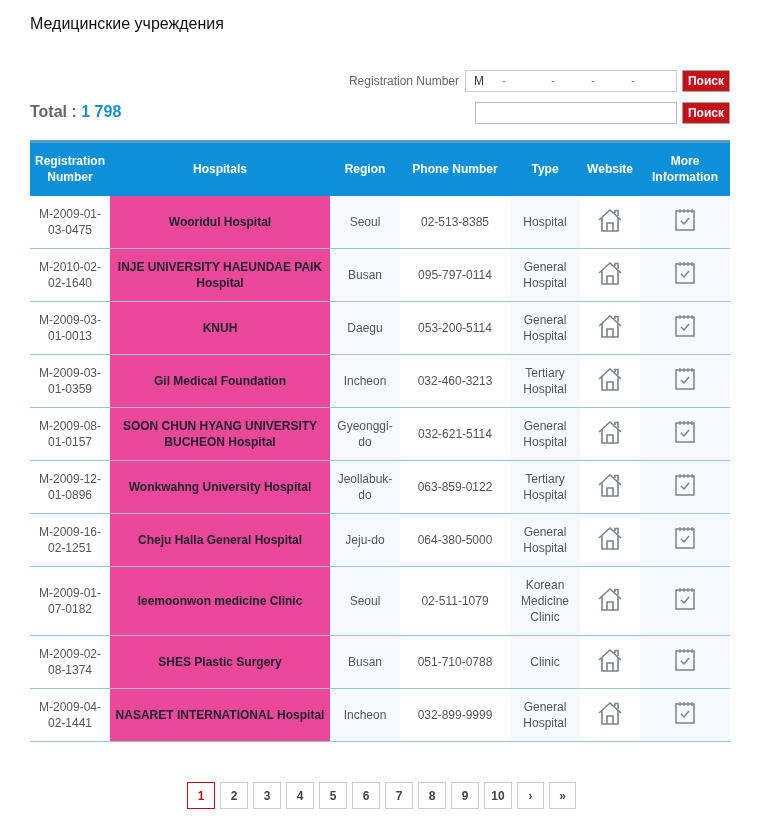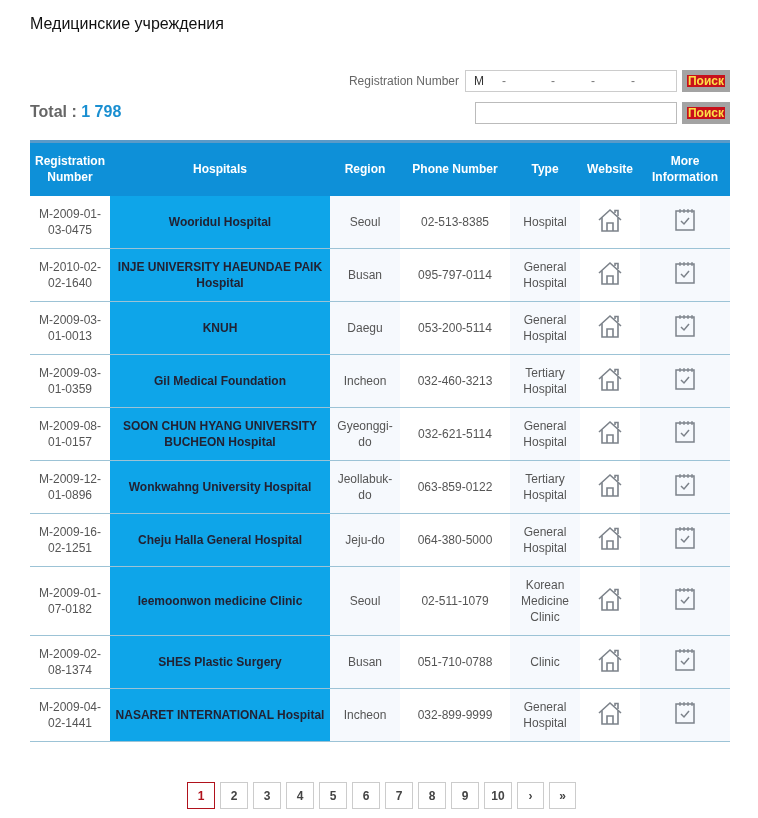--- a/index.html
+++ b/index.html
@@ -11,29 +11,29 @@
   .row1 { position: absolute; top: 70px; right: 28px; display: flex; align-items: center; }
   .row2 { position: absolute; top: 102px; right: 28px; display: flex; align-items: center; }
   .lbl { font-size: 12px; color: #666; margin-right: 6px; }
   .reg-input { width: 212px; height: 22px; border: 1px solid #ccc; display: flex; align-items: center; padding-left: 8px; font-size: 12px; color: #333; }
   .reg-input span { display: inline-block; }
   .reg-input .p0 { width: 28px; }
   .reg-input .p1 { width: 49px; color:#777; }
   .reg-input .p2 { width: 40px; color:#777; }
   .reg-input .p3 { width: 40px; color:#777; }
   .reg-input .p4 { color:#777; }
-  .btn { background: #c8101a; color: #fde047; font-weight: bold; font-size: 12px; height: 22px; width: 48px; display:flex; align-items:center; justify-content:center; margin-left: 5px; border: 5px solid #a3a3a3; cursor: pointer; }
+  .btn { background: #c8101a; color: #ffffff; font-weight: bold; font-size: 12px; height: 22px; width: 48px; display:flex; align-items:center; justify-content:center; margin-left: 5px; border: 1px solid #a3a3a3; cursor: pointer; }
   .select { width: 140px; height: 20px; border: 1px solid #aaa; font-size: 12px; color: #555; display:flex; align-items:center; justify-content: space-between; padding: 0 4px; margin-right: 5px; }
   .select .arrow { font-size: 9px; color: #555; }
   .text-input { width: 202px; height: 22px; border: 1px solid #bbb; }
   table { position: absolute; left: 30px; top: 140px; width: 700px; border-collapse: collapse; font-size: 12px; }
   thead tr { background: #0e90d8; border-top: 3px solid #5a9ac8; }
   th { color: #fff; font-weight: bold; height: 54px; text-align: center; line-height: 16px; padding: 0 3px; }
   td { text-align: center; color: #555; line-height: 16px; border-bottom: 1px solid #9cc3d6; padding: 0 3px; }
-  td.hosp { background: #0ea5e9; color: #223; font-weight: bold; }
+  td.hosp { background: #ec4899; color: #223; font-weight: bold; }
   td.alt { background: #f6f9fd; }
   tr.h52 td { height: 53px; }
   tr.h68 td { height: 69px; }
   .ico { display: inline-block; vertical-align: middle; }
   .pager { position: absolute; top: 782px; left: 187px; display: flex; }
   .pg { width: 28px; height: 27px; border: 1px solid #ccc; margin-right: 5px; display:flex; align-items:center; justify-content:center; font-size: 12px; font-weight: bold; color: #444; cursor: pointer; }
   .pg.active { border-color: #b0121c; color: #b0121c; }
   .pg.w { width: 27px; }
 </style>
 </head>

